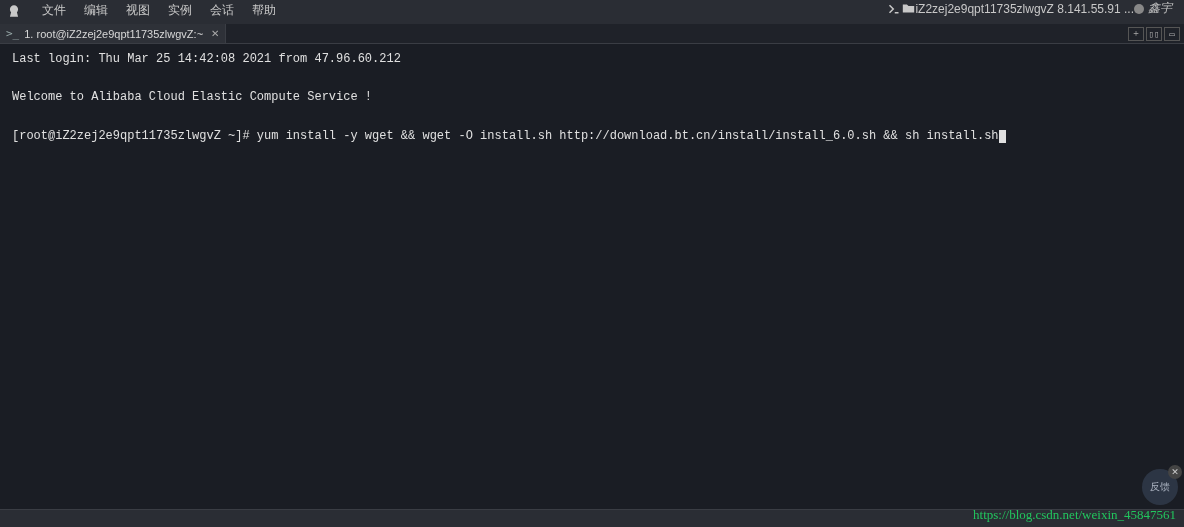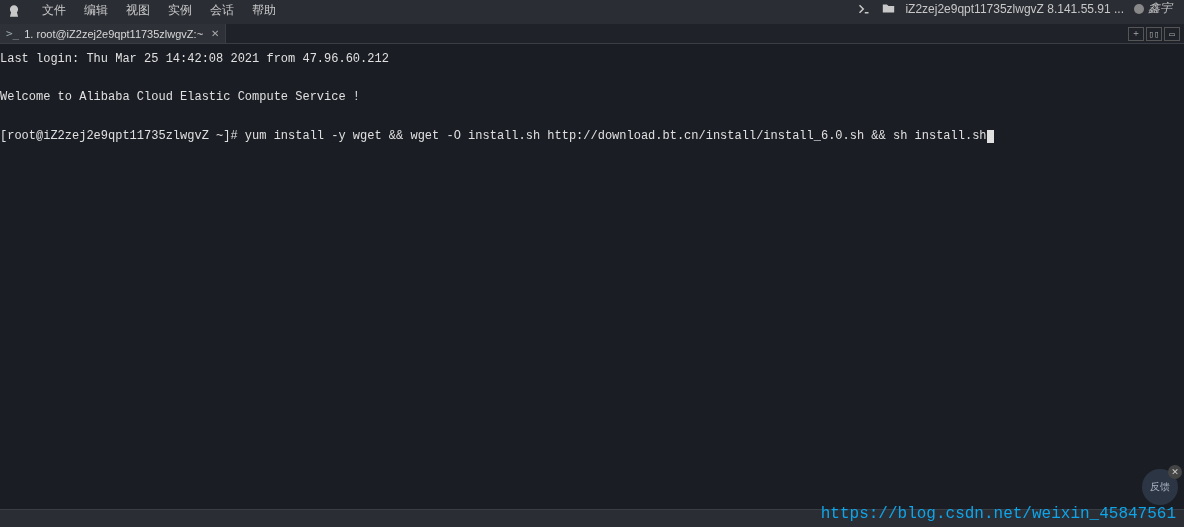--- a/index.html
+++ b/index.html
@@ -20,21 +20,21 @@
       align-items: flex-start;
       padding: 0 6px;
       color: #c8c8c8;
       font-family: "Microsoft YaHei", sans-serif;
       font-size: 12px;
       justify-content: space-between;
     }
     .menu-left { display: flex; align-items: center; gap: 2px; }
     .logo { width: 16px; height: 16px; display:flex; align-items:center; justify-content:center; margin-right: 10px; }
     .menu-item { padding: 2px 8px; cursor: pointer; }
-    .menu-right { display:flex; align-items:center; gap: 10px; padding-right:6px; }
+    .menu-right { display:flex; align-items:center; padding-right:6px; }
     .right-icon { width:14px; height:14px; display:flex; align-items:center; justify-content:center; }
     .server-info { color:#c8c8c8; }
     .user-chip { display:flex; align-items:center; gap:4px;font-style:italic; }
     .dot { width:10px;height:10px;border-radius:50%;background:#888; }
     .tab-bar {
       height: 20px;
       background: #1f2229;
       border-bottom: 1px solid #3a3d44;
       display: flex;
       align-items: stretch;
@@ -50,42 +50,42 @@
       font-family: "Microsoft YaHei", sans-serif;
       font-size: 11px;
       color: #d8d8d8;
       cursor: pointer;
     }
     .tab .prompt-ic { font-family: monospace; font-size: 11px; color:#9aa; }
     .tab .close-x { color:#aaa; font-size:10px; margin-left:3px; cursor:pointer; }
     .win-controls { display:flex; align-items:center; padding-right:4px; gap:2px; }
     .wc { width:16px;height:14px; border:1px solid #555; display:flex; align-items:center; justify-content:center; font-size:9px; color:#aaa; cursor:pointer; }
     .terminal {
-      padding: 6px 0;
+      padding: 6px 12px;
       font-family: "Consolas","Courier New",monospace;
       font-size: 12px;
       line-height: 1.6;
       color: #e0e0e0;
       white-space: pre;
     }
     .cursor-block { display:inline-block; width:7px; height:13px; background:#e0e0e0; vertical-align:text-bottom; }
     .statusbar {
       position:absolute;
       bottom:0; left:0; right:0;
       height:18px;
       background:#2a2d34;
       border-top:1px solid #3a3d44;
     }
     .watermark {
       position:absolute;
       right:8px;
       bottom:4px;
-      color:#0ea5e9;
-      font-family: Liberation Mono, monospace;
-      font-size:16px;
+      color:#22c55e;
+      font-family: Liberation Serif, serif;
+      font-size:13px;
     }
     .feedback-bubble {
       position:absolute;
       right:6px;
       bottom:22px;
       width:36px;height:36px;
       border-radius:50%;
       background:rgba(80,100,130,0.35);
       display:flex;align-items:center;justify-content:center;
       color:#a8b0be;

